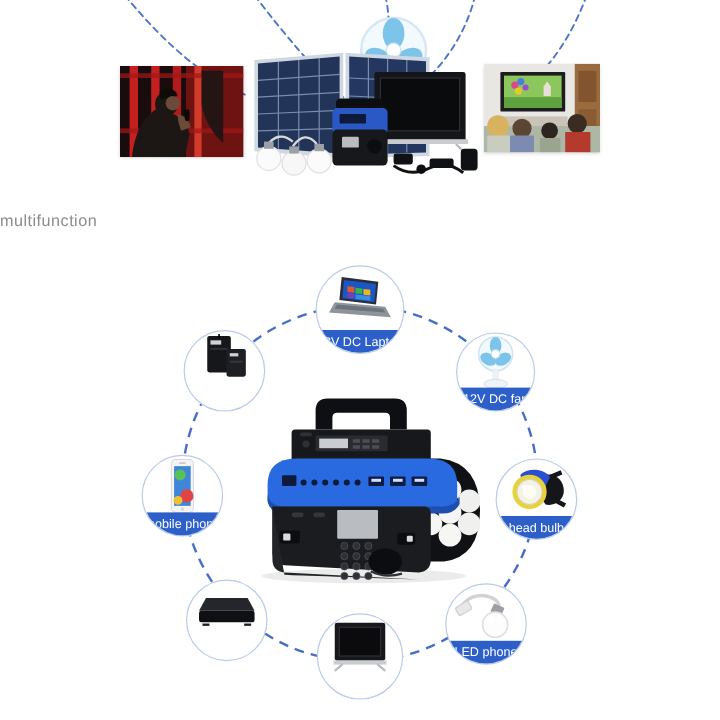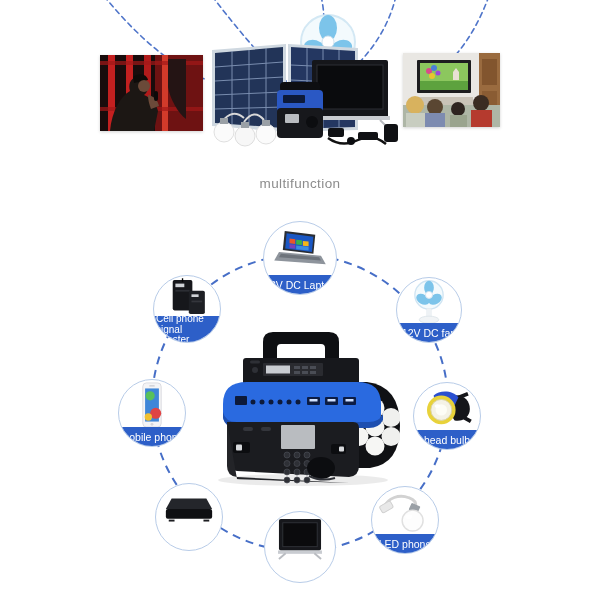--- a/index.html
+++ b/index.html
@@ -9,38 +9,38 @@
   }
   svg{display:block;}
 
   
   #top-curves{position:absolute;left:0;top:0;z-index:1;}
   .photo{position:absolute;z-index:2;overflow:hidden;box-shadow:0 1px 3px rgba(0,0,0,.18);}
   #scene-center{position:absolute;left:200px;top:10px;width:205px;height:145px;z-index:2;}
 
   
   .caption{
-    position:absolute;left:0;top:176px;width:600px;text-align:center;
+    position:absolute;left:0;top:176px;width:600px;
     font-size:13.5px;letter-spacing:.4px;color:var(--caption-gray,#8c8c8c);z-index:2;
   }
 
   
   #ring-svg{position:absolute;left:0;top:0;z-index:3;}
   .device-circle{
     position:absolute;z-index:4;background:#fff;border:1.5px solid var(--circle-border,#b8cce8);
     border-radius:50%;overflow:hidden;box-sizing:border-box;
   }
   .device-art{
     position:absolute;left:0;right:0;top:0;bottom:17px;
     display:flex;align-items:center;justify-content:center;
   }
   .band{
     position:absolute;left:-2px;right:-2px;bottom:-2px;height:21px;
     background:var(--label-blue,#2d5fc8);color:#fff;
-    display:flex;align-items:center;justify-content:center;text-align:left;
+    display:flex;align-items:center;justify-content:center;text-align:right;
     font-size:10.5px;line-height:1.05;margin-top:23px;
   }
   .band--tall{height:28px;font-size:10px;padding:0 4px;}
   #power-station{position:absolute;left:205px;top:330px;width:195px;height:158px;z-index:5;}
 </style>
 </head>
 <body>
 
 <div id="stage" style="--label-blue: #2d5fc8; --circle-border: #b8cce8; --caption-gray: #8c8c8c;">
 
@@ -193,21 +193,21 @@
         <rect x="33" y="9" width="6" height="5" fill="#f2b618" transform="skewY(6)"></rect>
         <rect x="19" y="14" width="6" height="4" fill="#7a3fb8" transform="skewY(6)"></rect>
         <rect x="26" y="14.5" width="13" height="4" fill="#3a8de0" transform="skewY(6)"></rect>
         <path d="M8,24 L52,28 L57,37 L3,33 Z" fill="#8e949c"></path>
         <path d="M10,26 L50,29.6 L52,33 L8,29.6 Z" fill="#6d737b"></path>
       </svg>
     </div>
     <div class="band">12V DC Laptop</div>
   </div>
 
-  <div class="device-circle" style="left:396px;top:277px;width:66px;height:66px;">
+  <div class="device-circle" style="left:380px;top:277px;width:66px;height:66px;">
     <div class="device-art">
       <svg width="40" height="46" viewBox="0 0 44 52">
         <circle cx="22" cy="18" r="16" fill="#f3fafd" stroke="#cfe4f2" stroke-width="1.5"></circle>
         <ellipse cx="22" cy="10" rx="5.5" ry="8" fill="#7cc4ea"></ellipse>
         <ellipse cx="15" cy="23" rx="5.5" ry="8" fill="#7cc4ea" transform="rotate(120 15 23)"></ellipse>
         <ellipse cx="29" cy="23" rx="5.5" ry="8" fill="#7cc4ea" transform="rotate(-120 29 23)"></ellipse>
         <circle cx="22" cy="18" r="4" fill="#ffffff" stroke="#cfe2ef"></circle>
         <rect x="19.5" y="33" width="5" height="10" fill="#eef2f5" stroke="#dfe7ec" stroke-width=".5"></rect>
         <ellipse cx="22" cy="46" rx="11" ry="4" fill="#f1f4f6" stroke="#dde5ea"></ellipse>
       </svg>
@@ -286,21 +286,20 @@
       <svg width="50" height="38" viewBox="0 0 56 42">
         <rect x="12" y="2" width="22" height="34" rx="2" fill="#16171b"></rect>
         <rect x="15" y="6" width="10" height="4" fill="#cfd2d6"></rect>
         <rect x="15" y="13" width="16" height="2" fill="#2c2e34"></rect>
         <rect x="30" y="14" width="18" height="26" rx="2" fill="#1d1f24"></rect>
         <rect x="33" y="18" width="8" height="3" fill="#cfd2d6"></rect>
         <rect x="33" y="25" width="12" height="2" fill="#34363c"></rect>
         <line x1="23" y1="0" x2="23" y2="4" stroke="#000" stroke-width="1.5"></line>
       </svg>
     </div>
-    <div class="band band--tall">Cell phone signal booster</div>
   </div>
 
   <div id="power-station">
     <svg width="195" height="158" viewBox="0 0 195 158">
       <ellipse cx="98" cy="150" rx="85" ry="6" fill="#000" opacity=".08"></ellipse>
 
       <g>
         <path d="M58,28 v-16 q0,-10 10,-10 h56 q10,0 10,10 v16 h-14 v-10 q0,-4 -4,-4 h-40 q-4,0 -4,4 v10 Z" fill="#0e0f12"></path>
       </g>
 

